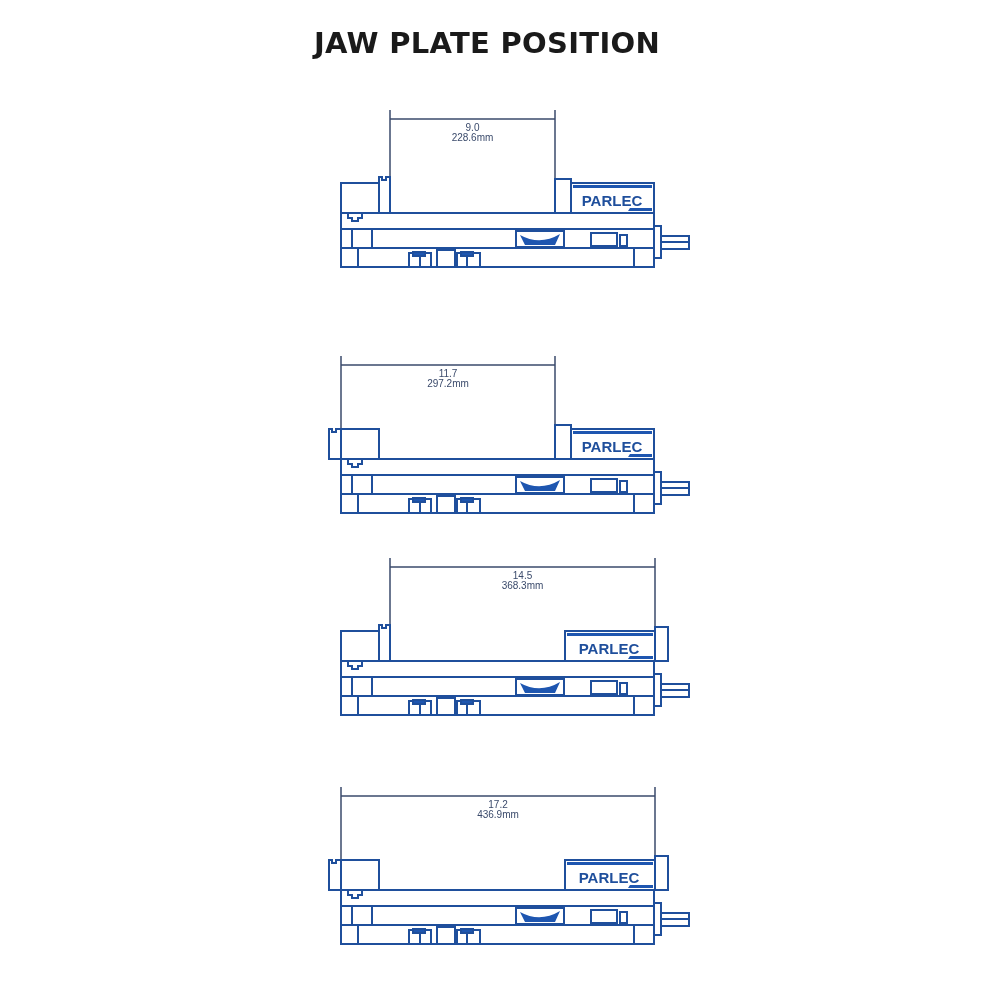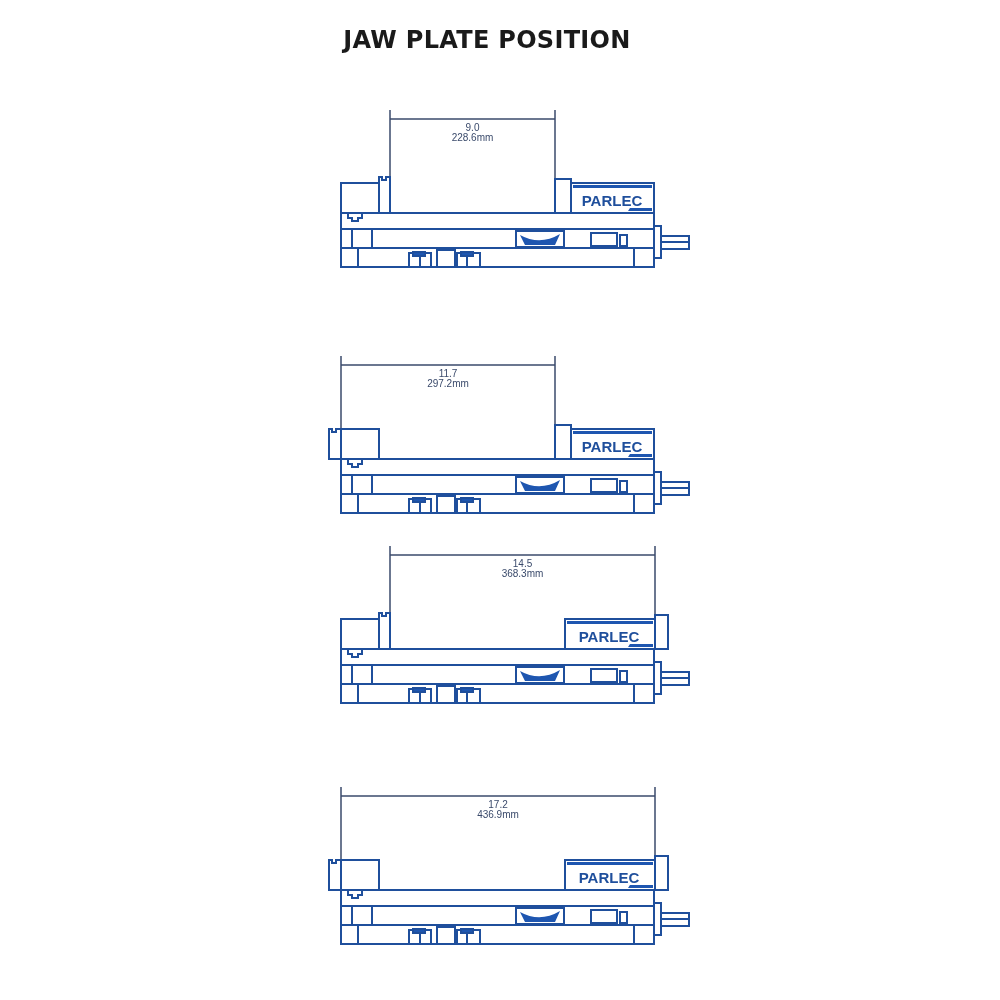--- a/index.html
+++ b/index.html
@@ -1,19 +1,19 @@
 <!DOCTYPE html>
 <html><head>
 <meta charset="utf-8">
 <style>
   html, body { margin: 0; padding: 0; background: #ffffff; }
   body { width: 1000px; height: 1000px; position: relative; overflow: hidden; font-family: "DejaVu Sans", sans-serif; }
   .title {
     position: absolute; left: 0; top: 26px; width: 974px; text-align: center;
-    font-family: "DejaVu Sans", sans-serif; font-weight: bold; font-size: 24px;
+    font-family: "DejaVu Sans", sans-serif; font-weight: bold; font-size: 29px;
     color: #1a1a1a; letter-spacing: 0.3px;
   }
   .drawing { position: absolute; left: 0; width: 1000px; height: 200px; text-align: right; }
   svg text { font-family: "Liberation Sans", sans-serif; }
 </style>
 </head>
 <body>
 
 <div class="title">JAW PLATE POSITION</div>
 
@@ -117,21 +117,21 @@
           <rect x="661" y="136" width="28" height="13"></rect>
           <line x1="661" y1="142" x2="689" y2="142"></line>
         </g>
       </g>
 
       <text class="dim-in" x="448" y="31" text-anchor="middle" font-size="10" fill="#3a4a6b">11.7</text>
       <text class="dim-mm" x="448" y="41" text-anchor="middle" font-size="10" fill="#3a4a6b">297.2mm</text>
       <text class="brand" x="612" y="106" text-anchor="middle" font-size="15" fill="#1f4f9c" font-weight="bold">PARLEC</text>
     </svg>
   </div>
-    <div class="drawing" style="top: 536px;">
+    <div class="drawing" style="top: 548px;">
     <svg width="1000" height="200" viewBox="0 0 1000 200">
       <g fill="none" stroke="#1f4f9c" stroke-width="2">
 
         <g stroke="#3a4a6b" stroke-width="1.5">
           <line class="dim-left" x1="390" y1="10" x2="390" y2="112"></line>
           <line class="dim-right" x1="655" y1="10" x2="655" y2="112"></line>
           <line class="dim-h" x1="390" y1="19" x2="655" y2="19"></line>
         </g>
 
         <g class="left-jaw">

